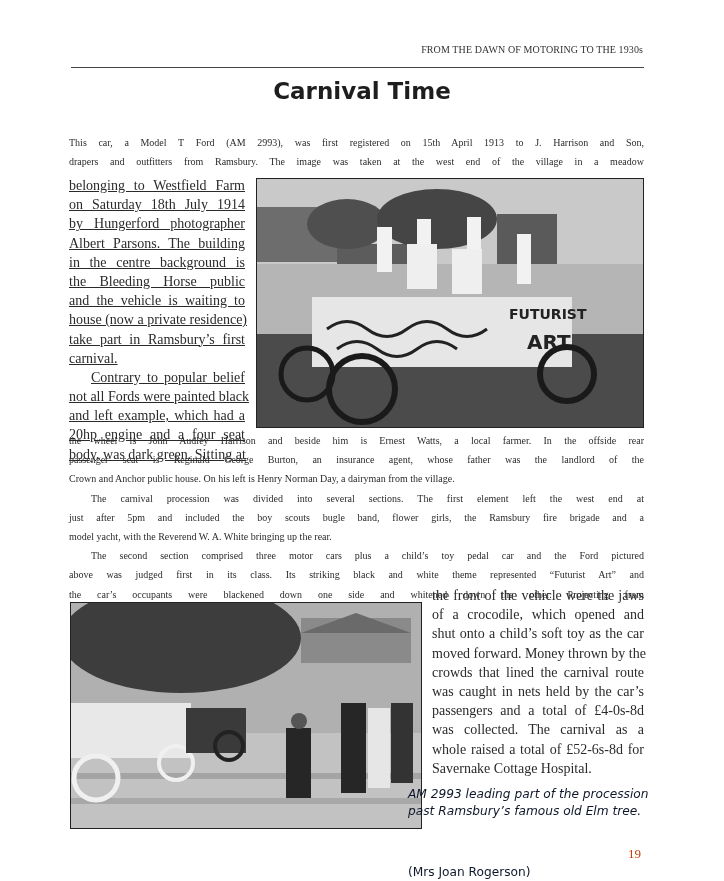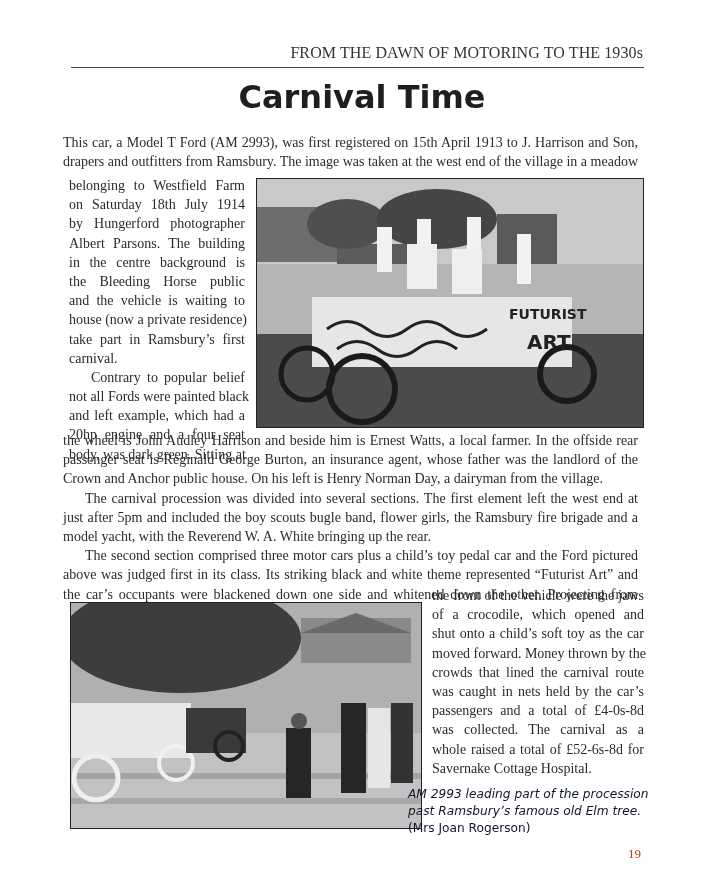--- a/index.html
+++ b/index.html
@@ -1,37 +1,37 @@
 <!DOCTYPE html>
 <html><head>
 <meta charset="utf-8">
 <style>
   html, body { margin: 0; padding: 0; background: #ffffff; }
   body { width: 724px; height: 881px; position: relative; overflow: hidden;
          font-family: "Liberation Serif", "DejaVu Serif", serif; color: #2a2a2a; }
-  .running-head { position: absolute; top: 44px; right: 81px; font-size: 16px; letter-spacing: 0.1px; color: #333; }
+  .running-head { position: absolute; top: 44px; right: 81px; font-size: 10px; letter-spacing: 0.1px; color: #333; }
   .rule { position: absolute; top: 67px; left: 71px; width: 573px; height: 1px; background: #444; }
   .title { position: absolute; top: 78px; left: 0; width: 724px; text-align: center;
            font-family: "DejaVu Sans", "Liberation Sans", sans-serif; font-weight: bold;
-           font-size: 32px; color: #1e1e1e; letter-spacing: 0px; }
-  .body-text { position: absolute; left: 63px; width: 575px; font-size: 14px; line-height: 19.2px; color: #2b2b2b; }
+           font-size: 23px; color: #1e1e1e; letter-spacing: 0px; }
+  .body-text { position: absolute; left: 69px; width: 575px; font-size: 10px; line-height: 19.2px; color: #2b2b2b; }
   .line { white-space: nowrap; display: block; text-align: justify; text-align-last: justify; height: 19.2px; }
   .line.last { text-align-last: left; }
   .indent { text-indent: 22px; }
-  .col-left { position: absolute; left: 69px; width: 176px; top: 176px; font-size: 14px; line-height: 19.2px; }
+  .col-left { position: absolute; left: 69px; width: 176px; top: 176px; font-size: 14px; line-height: 19.2px; text-decoration: underline; }
   .col-right { position: absolute; left: 432px; width: 212px; top: 586px; font-size: 14px; line-height: 19.2px; }
   .photo { position: absolute; border: 1px solid #222; overflow: hidden; }
   .photo-top { left: 256px; top: 178px; width: 386px; height: 248px;
     background: linear-gradient(180deg, #d8d8d8 0%, #cfcfcf 18%, #7a7a7a 30%, #8a8a8a 45%, #5a5a5a 70%, #4a4a4a 100%); }
   .photo-bottom { left: 70px; top: 602px; width: 350px; height: 225px;
     background: linear-gradient(180deg, #4a4a4a 0%, #6a6a6a 25%, #b8b8b8 45%, #a8a8a8 60%, #c8c8c8 80%, #bdbdbd 100%); }
   .caption { position: absolute; left: 408px; top: 786px; width: 240px;
              font-family: "DejaVu Sans", "Liberation Sans", sans-serif; font-size: 12.2px; line-height: 17px; color: #0f172a; }
   .caption .it { font-style: italic; display: block; white-space: nowrap; }
-  .caption .credit { display: block; white-space: nowrap; }
+  .caption .credit { display: block; white-space: nowrap; margin-top: 44px; }
   .page-number { position: absolute; top: 846px; left: 628px; font-size: 13px; color: #c2410c; }
   svg { display: block; }
 </style>
 </head>
 <body>
 
 <div class="running-head">FROM THE DAWN OF MOTORING TO THE 1930s</div>
 <div class="rule"></div>
 <div class="title">Carnival Time</div>
 

